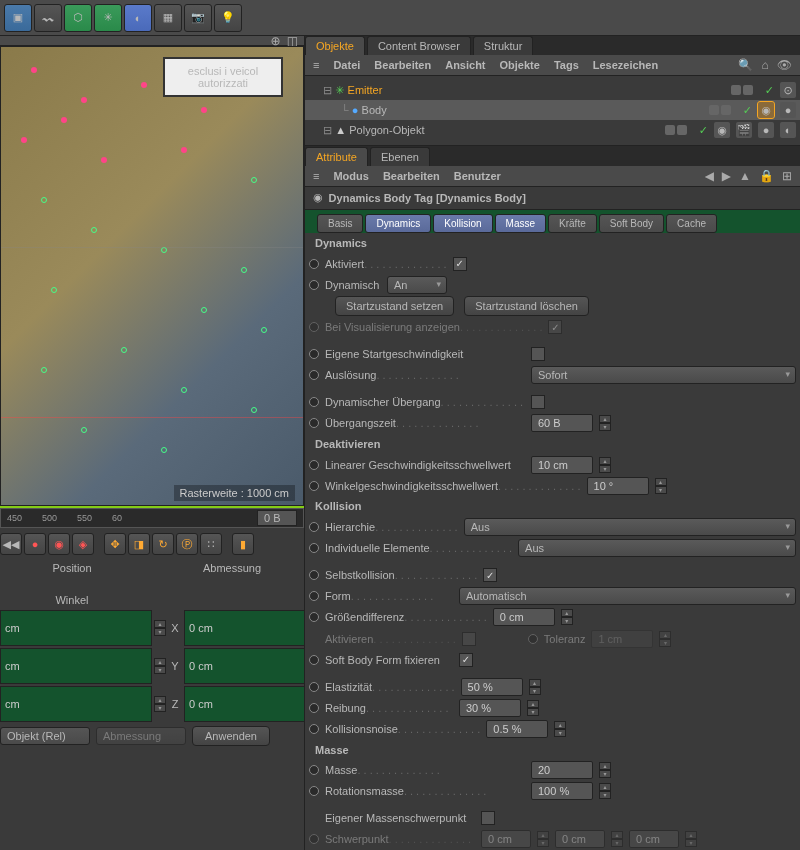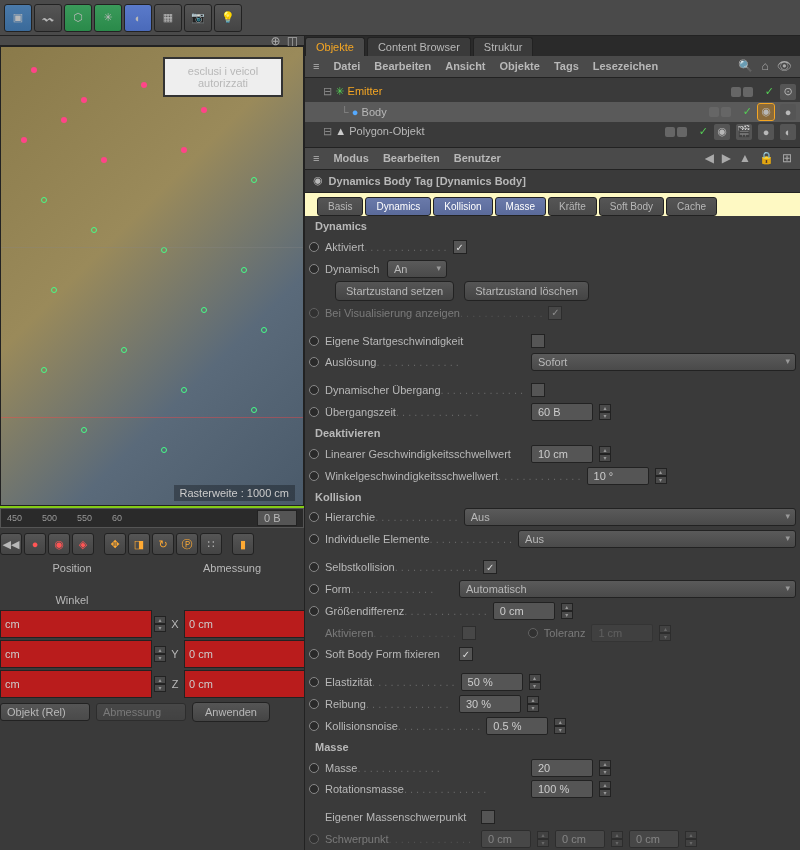--- a/index.html
+++ b/index.html
@@ -39,25 +39,25 @@
 .timeline-area { background:#3a3a3a; border-top:2px solid #84cc16; }
 .timeline { display:flex; height:20px; align-items:center; background:#2a2a2a; border:1px solid #555; padding:0 6px; gap:20px; }
 .tl-num { color:#999; font-size:9px; }
 .tl-field { background:#555; border:1px solid #222; padding:1px 6px; width:40px; }
 .tl-icons { display:flex; gap:2px; margin-top:4px; align-items:center; height:24px; }
 .tl-btn { width:22px; height:22px; background:linear-gradient(#555,#444); border:1px solid #222; border-radius:3px; display:flex; align-items:center; justify-content:center; }
 .coord-grid { display:grid; grid-template-columns:repeat(2,1fr); gap:16px; margin-top:4px; }
 .coord-head { text-align:center; padding:2px; background:#3a3a3a; }
 .coord-row { display:flex; align-items:center; gap:2px; }
 .coord-lbl { width:14px; text-align:center; }
-.coord-input { flex:1; background:#b91c1c; border:1px solid #222; padding:2px 4px; height:28px; color:#ccc; }
+.coord-input { flex:1; background:#14532d; border:1px solid #222; padding:2px 4px; height:36px; color:#ccc; }
 .apply-btn { background:linear-gradient(#555,#444); border:1px solid #222; padding:3px 12px; border-radius:4px; cursor:pointer; }
 .attr-header { display:flex; align-items:center; height:24px; padding:0 8px; gap:6px; background:#3a3a3a; border-bottom:1px solid #222; }
 .attr-title { font-weight:bold; }
-.attr-tabs { display:flex; padding:4px 12px 0; gap:2px; background:#fef9c3; }
+.attr-tabs { display:flex; padding:4px 12px 0; gap:2px; background:#14532d; }
 .at { padding:3px 10px; background:linear-gradient(#555,#4a4a4a); border:1px solid #222; cursor:pointer; border-radius:3px; font-size:10px; }
 .at.active { background:linear-gradient(#6a7aaa,#5a6a9a); color:#fff; }
 .section-title { padding:4px 10px; font-weight:bold; background:#3a3a3a; }
 .prop-row { display:flex; align-items:center; height:22px; padding:0 4px; gap:6px; }
 .rad { width:10px; height:10px; border:1px solid #888; border-radius:50%; background:#2a2a2a; flex-shrink:0; }
 .plabel { min-width:200px; display:flex; align-items:center; }
 .dots::after { content:" . . . . . . . . . . . . . . "; color:#666; white-space:nowrap; overflow:hidden; flex:1; }
 .chk { width:14px; height:14px; border:1px solid #222; background:#555; display:flex; align-items:center; justify-content:center; }
 .chk.on::after { content:"✓"; color:#ddd; font-size:10px; }
 .dd { background:linear-gradient(#5a5a5a,#4a4a4a); border:1px solid #222; padding:2px 18px 2px 6px; position:relative; border-radius:3px; min-width:60px; }
@@ -287,20 +287,24 @@
             <span class="vd"></span>
           </span>
           <span style="color:#5c5">✓</span>
           <span class="tag-ic">◉</span>
           <span class="tag-ic">🎬</span>
           <span class="tag-ic">●</span>
           <span class="tag-ic">◐</span>
         </div>
       </div>
 
+  <div class="tab-row">
+    <div class="tab active">Attribute</div>
+    <div class="tab">Ebenen</div>
+  </div>
   <div class="menu-row">
     <span>≡</span>
     <span class="menu-item">Modus</span>
     <span class="menu-item">Bearbeiten</span>
     <span class="menu-item">Benutzer</span>
     <div class="menu-right">
       <span class="ic-arrow">◀</span>
       <span class="ic-arrow">▶</span>
       <span class="ic-arrow">▲</span>
       <span class="ic-arrow">🔒</span>

